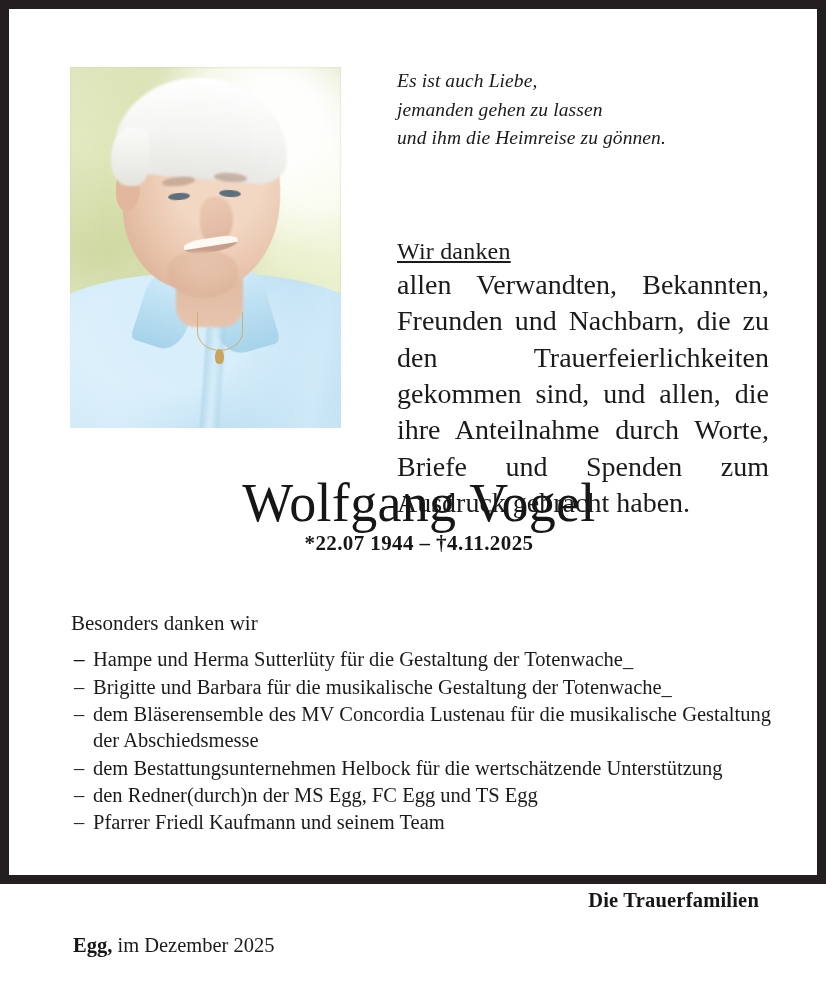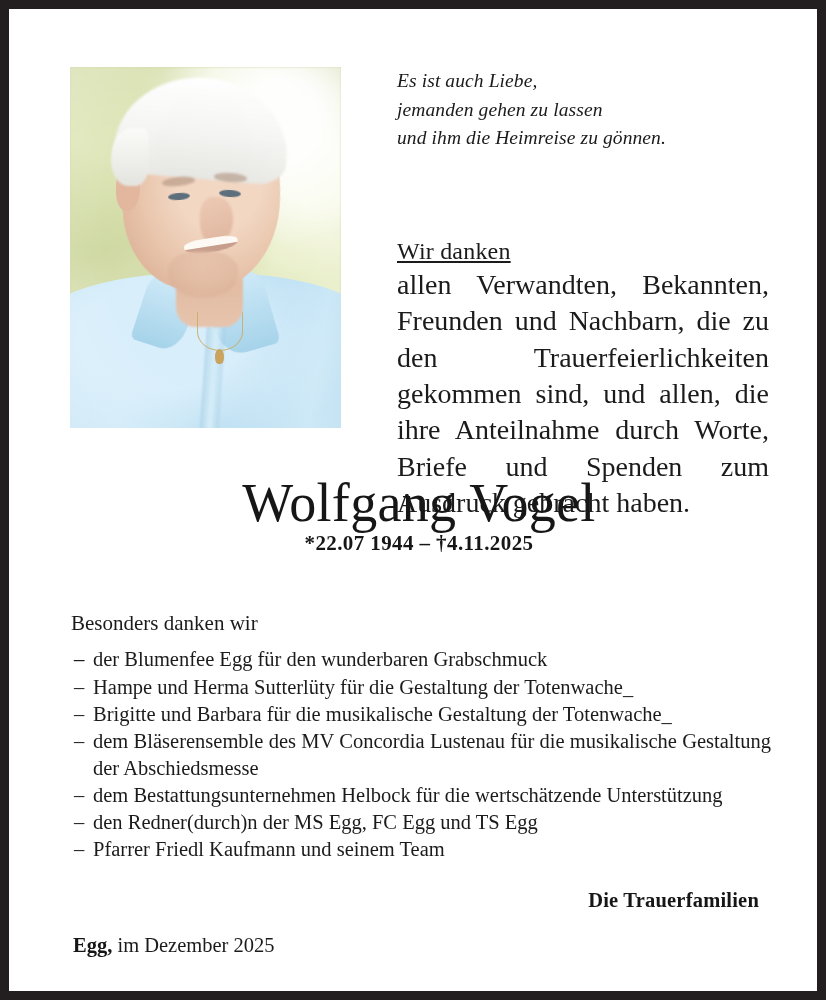--- a/index.html
+++ b/index.html
@@ -14,21 +14,21 @@
     overflow: hidden;
     font-family: "Liberation Serif", "DejaVu Serif", serif;
     color: #1b1b1b;
   }
 
   
   .notice {
     position: relative;
     box-sizing: border-box;
     width: 826px;
-    height: 1000px;
+    height: 884px;
     background: #ffffff;
     border: 9px solid #231f20;
   }
   .sheet {
     position: relative;
     box-sizing: border-box;
     width: 100%;
     height: 100%;
     background: #ffffff;
   }
@@ -414,21 +414,20 @@
     </div>
 
     <div class="special">
       <div class="special-head">Besonders danken wir</div>
       <ul class="special-list">
         <li>
           <span class="dash">–</span>
         </li>
         <li>
           <span class="dash">–</span>
-          <span class="txt">der Blumenfee Egg für den wunderbaren Grabschmuck</span>
         </li>
         <li>
           <span class="dash">–</span>
           <span class="txt">Hampe und Herma Sutterlüty für die Gestaltung der Totenwache_</span>
         </li>
         <li>
           <span class="dash">–</span>
           <span class="txt">Brigitte und Barbara für die musikalische Gestaltung der Totenwache_</span>
         </li>
         <li class="justify">

